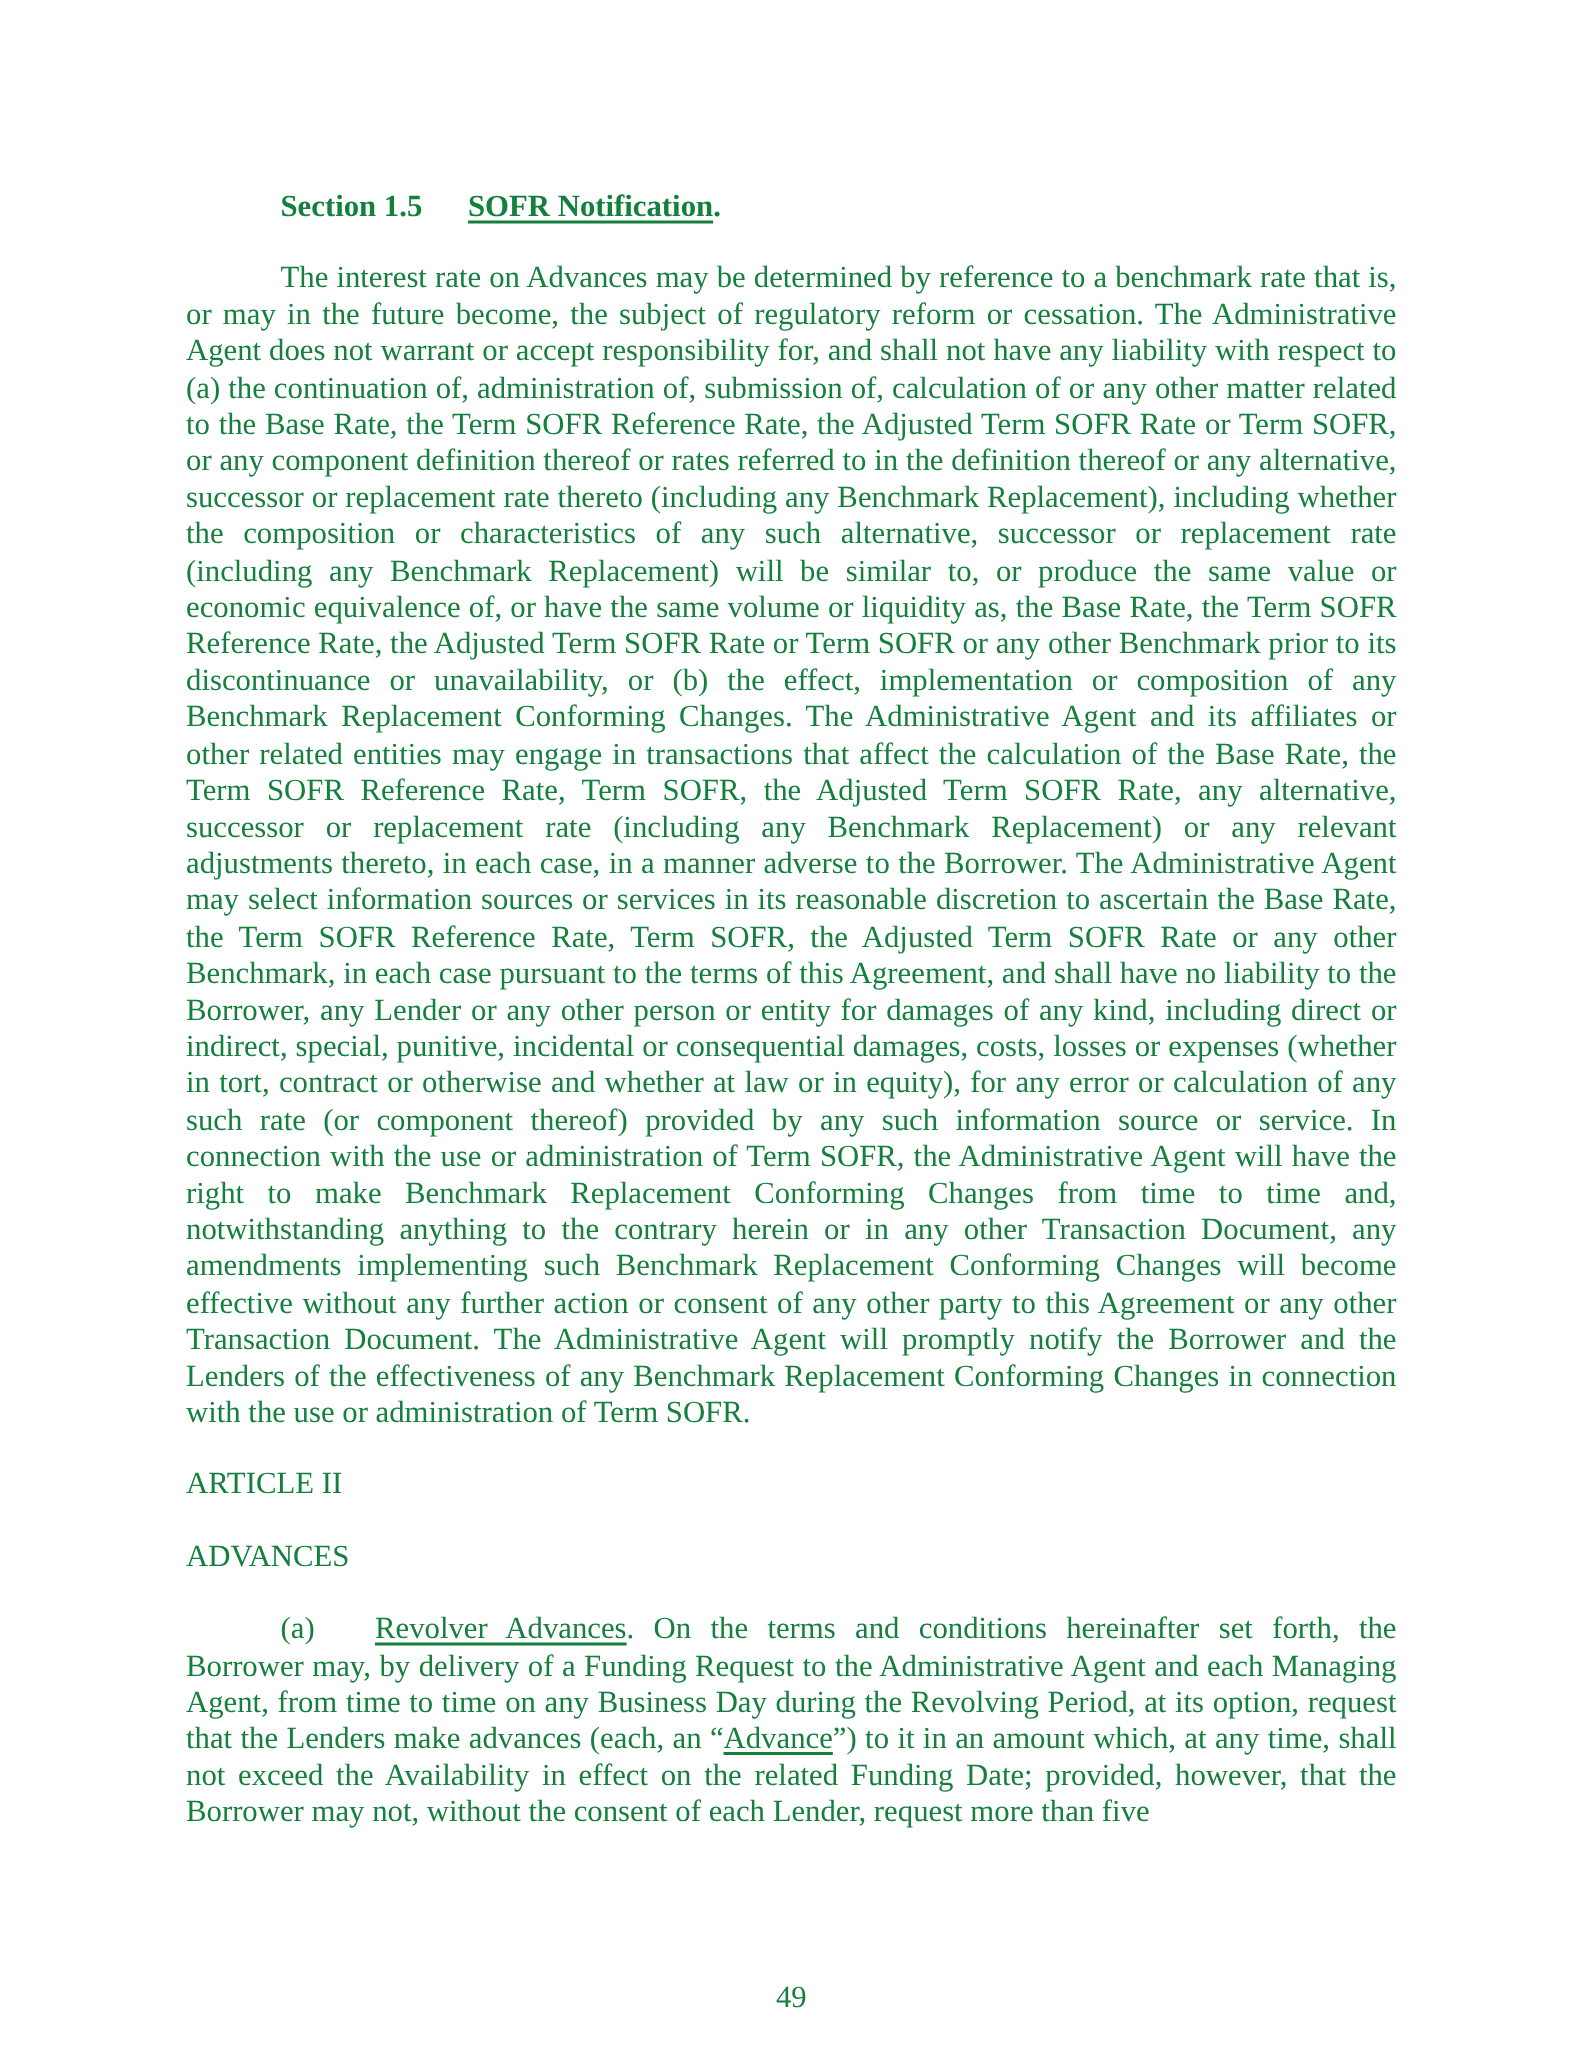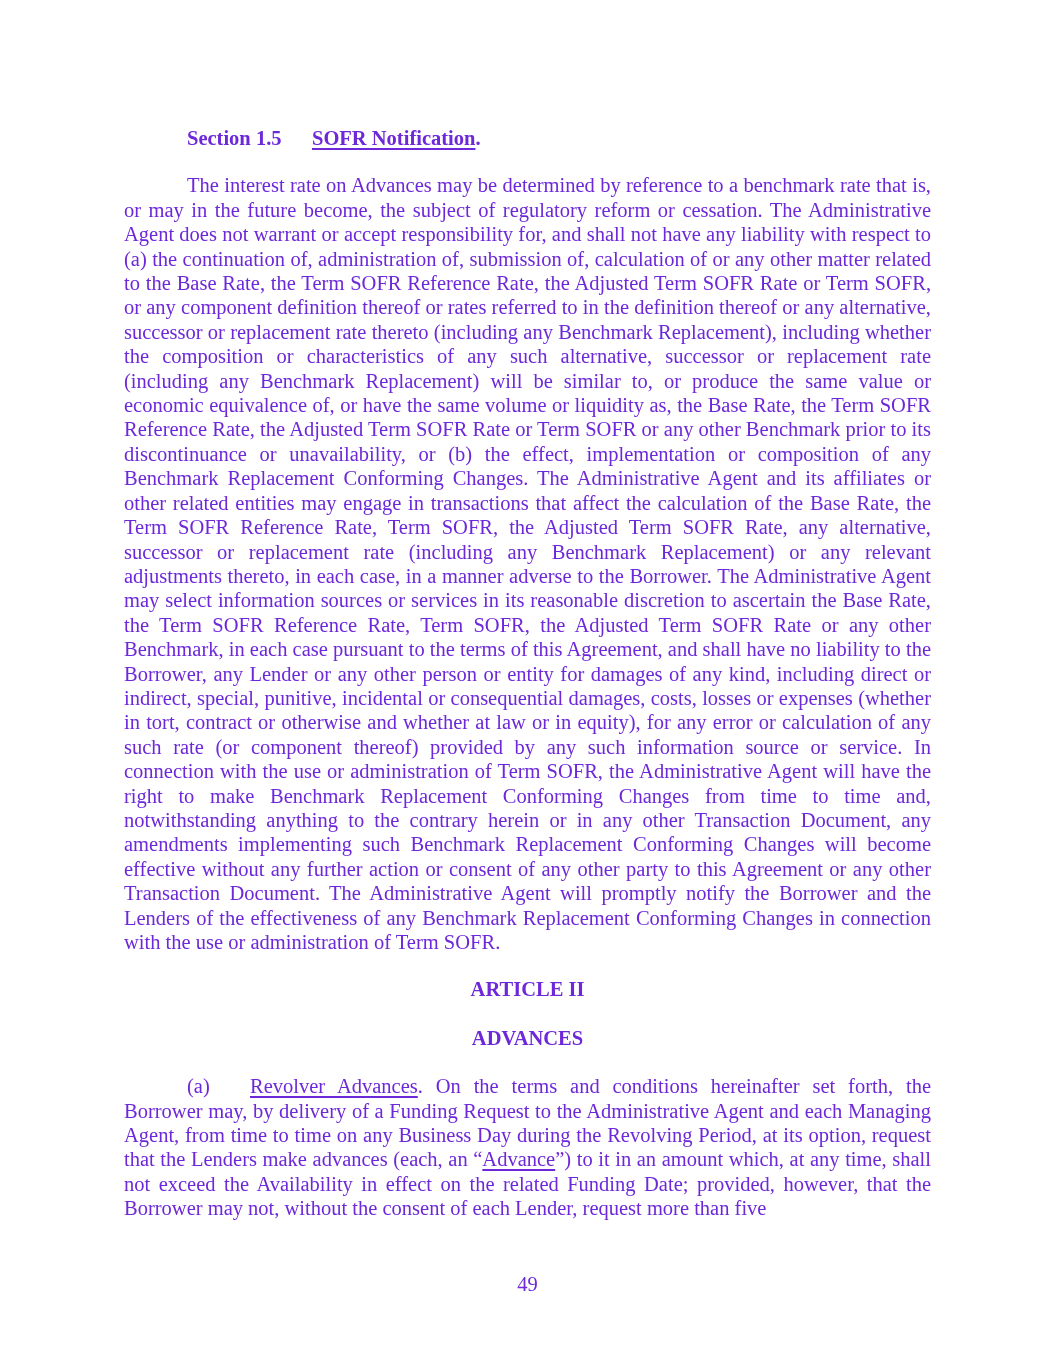--- a/index.html
+++ b/index.html
@@ -10,21 +10,21 @@
   .page {
     position: relative;
     width: 1055px;
     height: 1365px;
     background: #ffffff;
     box-sizing: border-box;
     padding: 126px 124px 0 124px;
     font-family: "Liberation Serif", "DejaVu Serif", serif;
     font-size: 20.5px;
     line-height: 24.4px;
-    color: #6d28d9;
+    color: #15803d;
     overflow: hidden;
   }
   p {
     margin: 0 0 23px 0;
   }
   .sec-heading {
     margin-left: 63px;
     font-weight: bold;
     text-align: left;
   }
@@ -40,29 +40,28 @@
     text-align: justify;
     text-indent: 63px;
     margin-top: 20px;
   }
   .para-label {
     display: inline-block;
     width: 63px;
     text-indent: 0;
   }
   .center-heading {
-    text-align: center;
-    font-weight: bold;
+    font-weight: normal;
     margin-bottom: 24px;
   }
   .page-number {
     position: absolute;
     left: 0;
     right: 0;
-    top: 1272px;
+    top: 1320px;
     text-align: center;
   }
 </style>
 </head>
 <body>
 
 <div class="page">
 
   <p class="sec-heading"><span class="sec-label">Section 1.5</span><span class="u">SOFR Notification</span><span>.</span></p>
 

